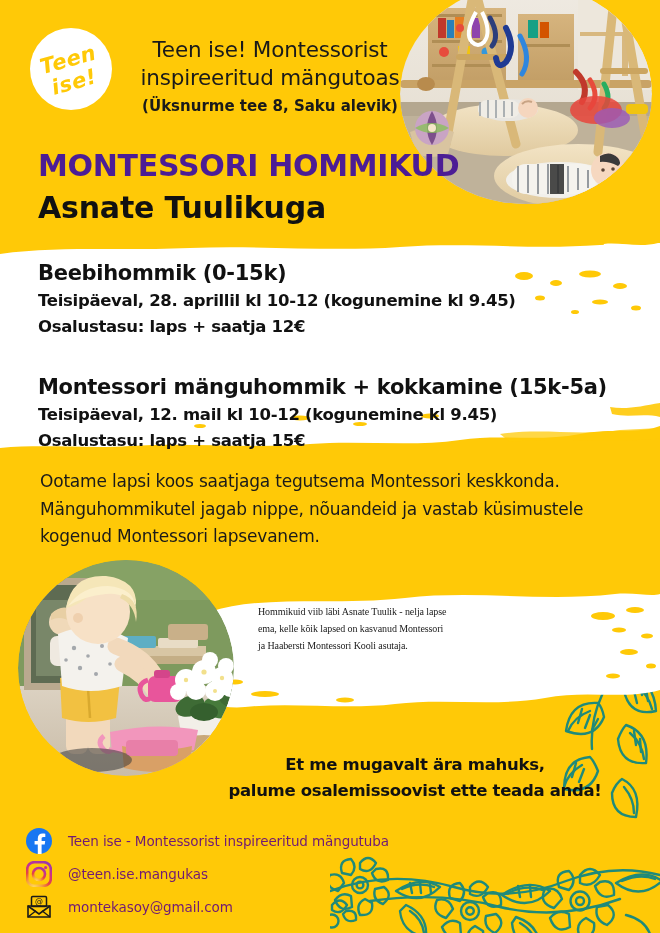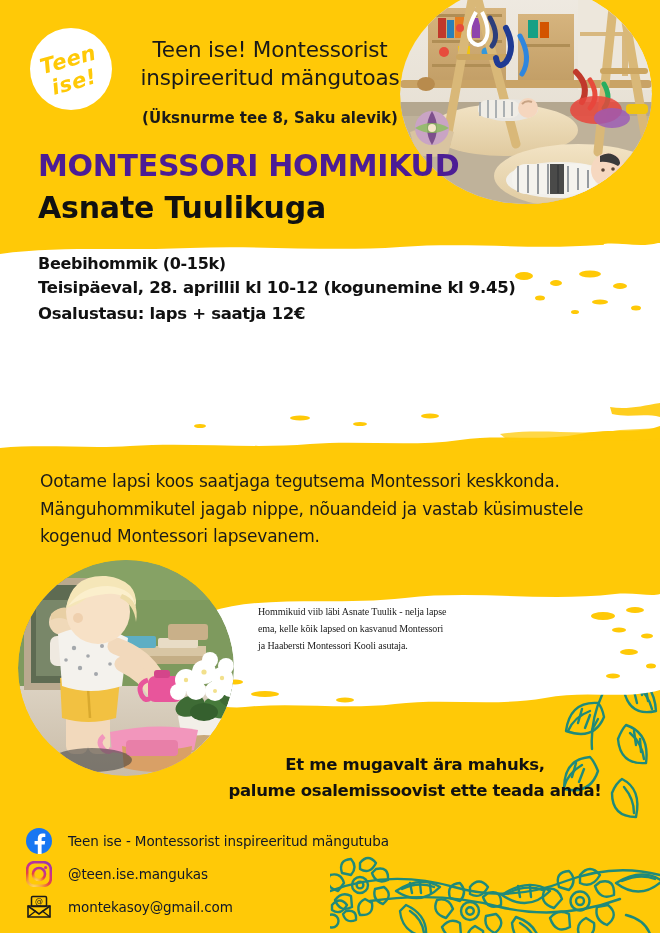--- a/index.html
+++ b/index.html
@@ -84,21 +84,21 @@
     color: #1a1a1a;
     line-height: 1.32;
     letter-spacing: -0.2px;
     white-space: nowrap;
   }
   .header-sub {
     font-family: "DejaVu Sans", sans-serif;
     font-size: 15px;
     font-weight: bold;
     color: #1a1a1a;
-    margin-top: 16px;
+    margin-top: 4px;
     white-space: nowrap;
   }
 
   
   .main-title {
     position: absolute;
     left: 38px;
     top: 148px;
     font-family: "DejaVu Sans", sans-serif;
     font-weight: bold;
@@ -133,24 +133,25 @@
   .events {
     position: absolute;
     left: 38px;
     top: 252px;
     width: 590px;
     z-index: 2;
   }
   .event-title {
     font-family: "DejaVu Sans", sans-serif;
     font-weight: bold;
-    font-size: 16px;
+    font-size: 21px;
     color: #111111;
     letter-spacing: -0.3px;
     line-height: 1.45;
+    margin-top: 6px;
   }
   .event-line {
     font-family: "DejaVu Sans", sans-serif;
     font-weight: bold;
     font-size: 16.5px;
     color: #111111;
     letter-spacing: -0.3px;
     line-height: 1.55;
   }
   .event-gap { height: 26px; }
@@ -259,21 +260,21 @@
     width: 26px;
     height: 26px;
     flex: 0 0 26px;
     margin-right: 16px;
     display: block;
   }
   .contact-icon svg { display: block; width: 26px; height: 26px; }
   .contact-label {
     font-family: "DejaVu Sans", sans-serif;
     font-size: 13.5px;
-    color: #0f172a;
+    color: #701a75;
     letter-spacing: -0.1px;
     white-space: nowrap;
   }
 </style>
 </head>
 <body>
 
 <div class="poster">
 
   <div class="brush-panel">
@@ -428,20 +429,25 @@
   <div class="main-title">MONTESSORI HOMMIKUD</div>
   <div class="main-subtitle">Asnate Tuulikuga</div>
 
   <div class="events">
     <div>
       <div class="event-title">Beebihommik (0-15k)</div>
       <div class="event-line">Teisipäeval, 28. aprillil kl 10-12 (kogunemine kl 9.45)</div>
       <div class="event-line">Osalustasu: laps + saatja 12€</div>
     </div>
     <div class="event-gap"></div>
+    <div>
+      <div class="event-title">Montessori mänguhommik + kokkamine (15k-5a)</div>
+      <div class="event-line">Teisipäeval, 12. mail kl 10-12 (kogunemine kl 9.45)</div>
+      <div class="event-line">Osalustasu: laps + saatja 15€</div>
+    </div>
   </div>
 
   <div class="description">
     <p>Ootame lapsi koos saatjaga tegutsema Montessori keskkonda.</p>
     <p>Mänguhommikutel jagab nippe, nõuandeid ja vastab küsimustele</p>
     <p>kogenud Montessori lapsevanem.</p>
   </div>
 
   <div class="bio-brush">
     <svg viewBox="0 0 455 125" preserveAspectRatio="none">

